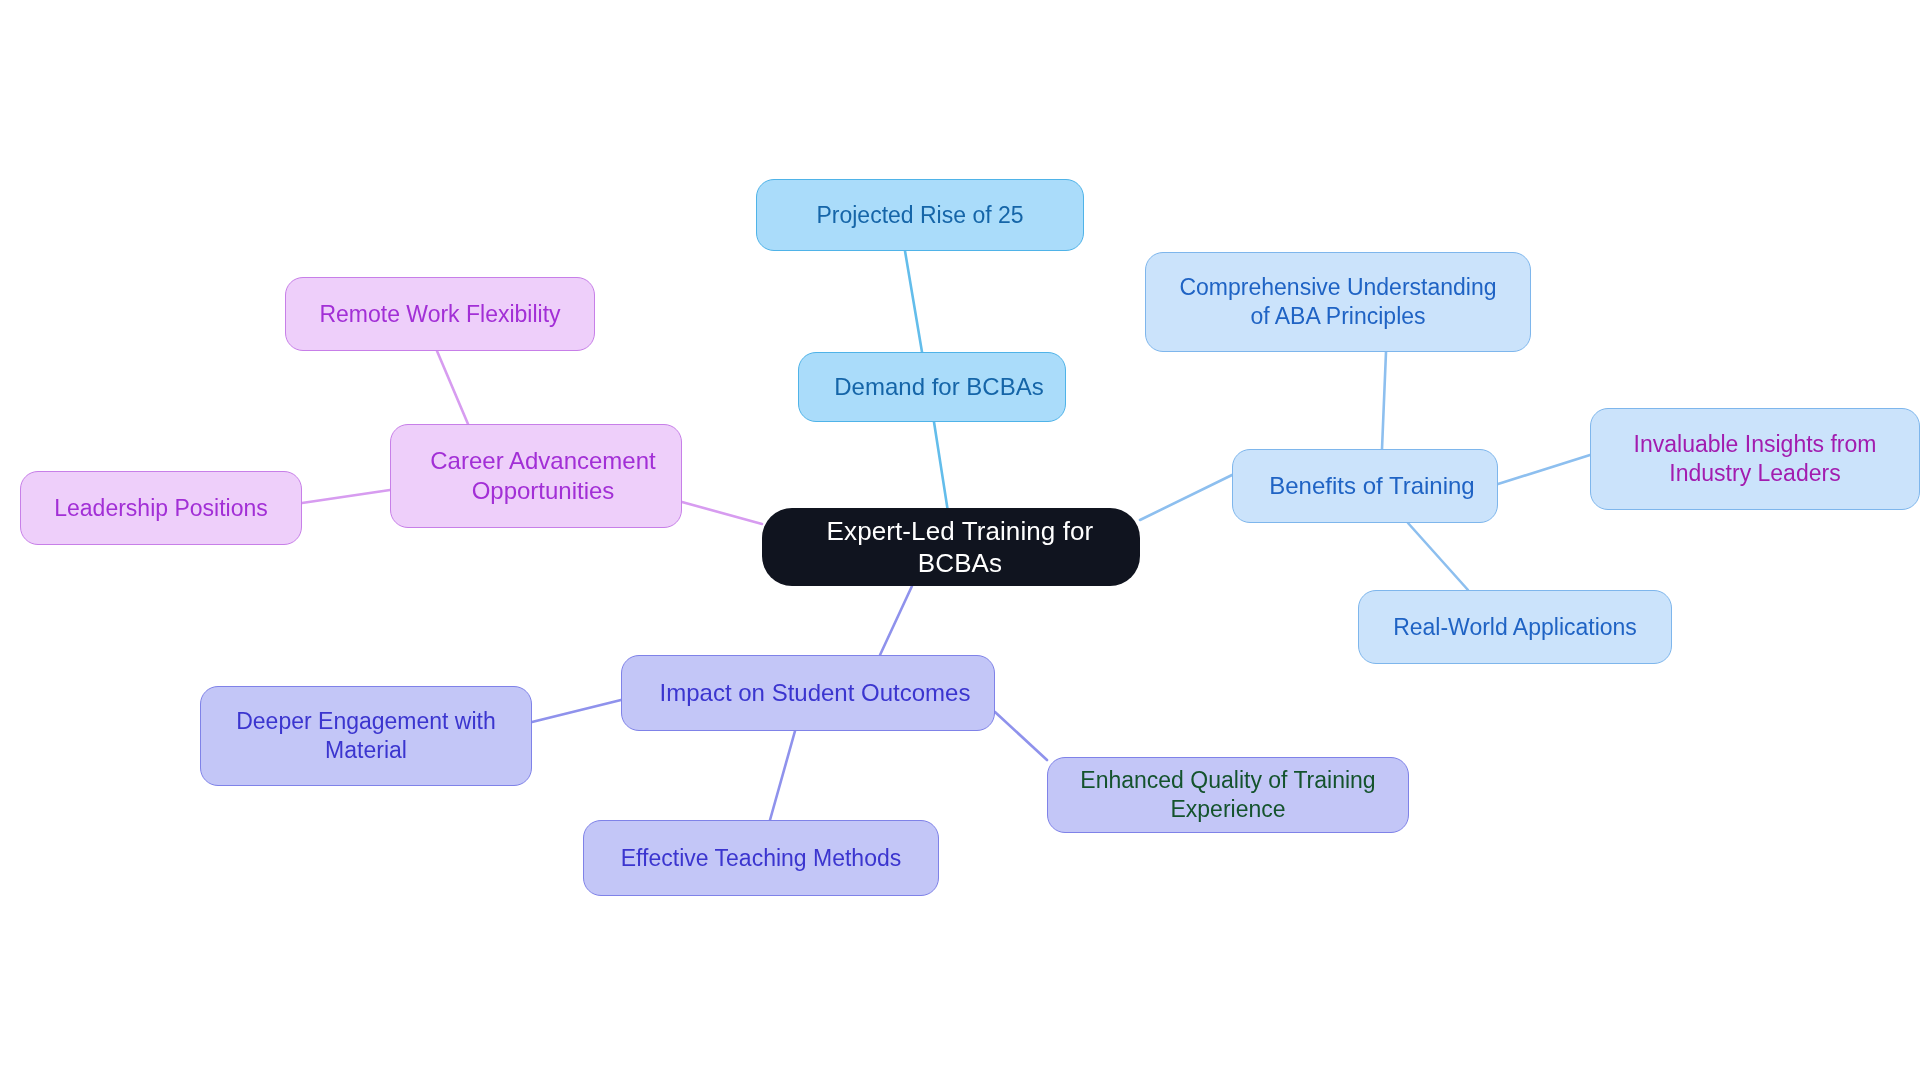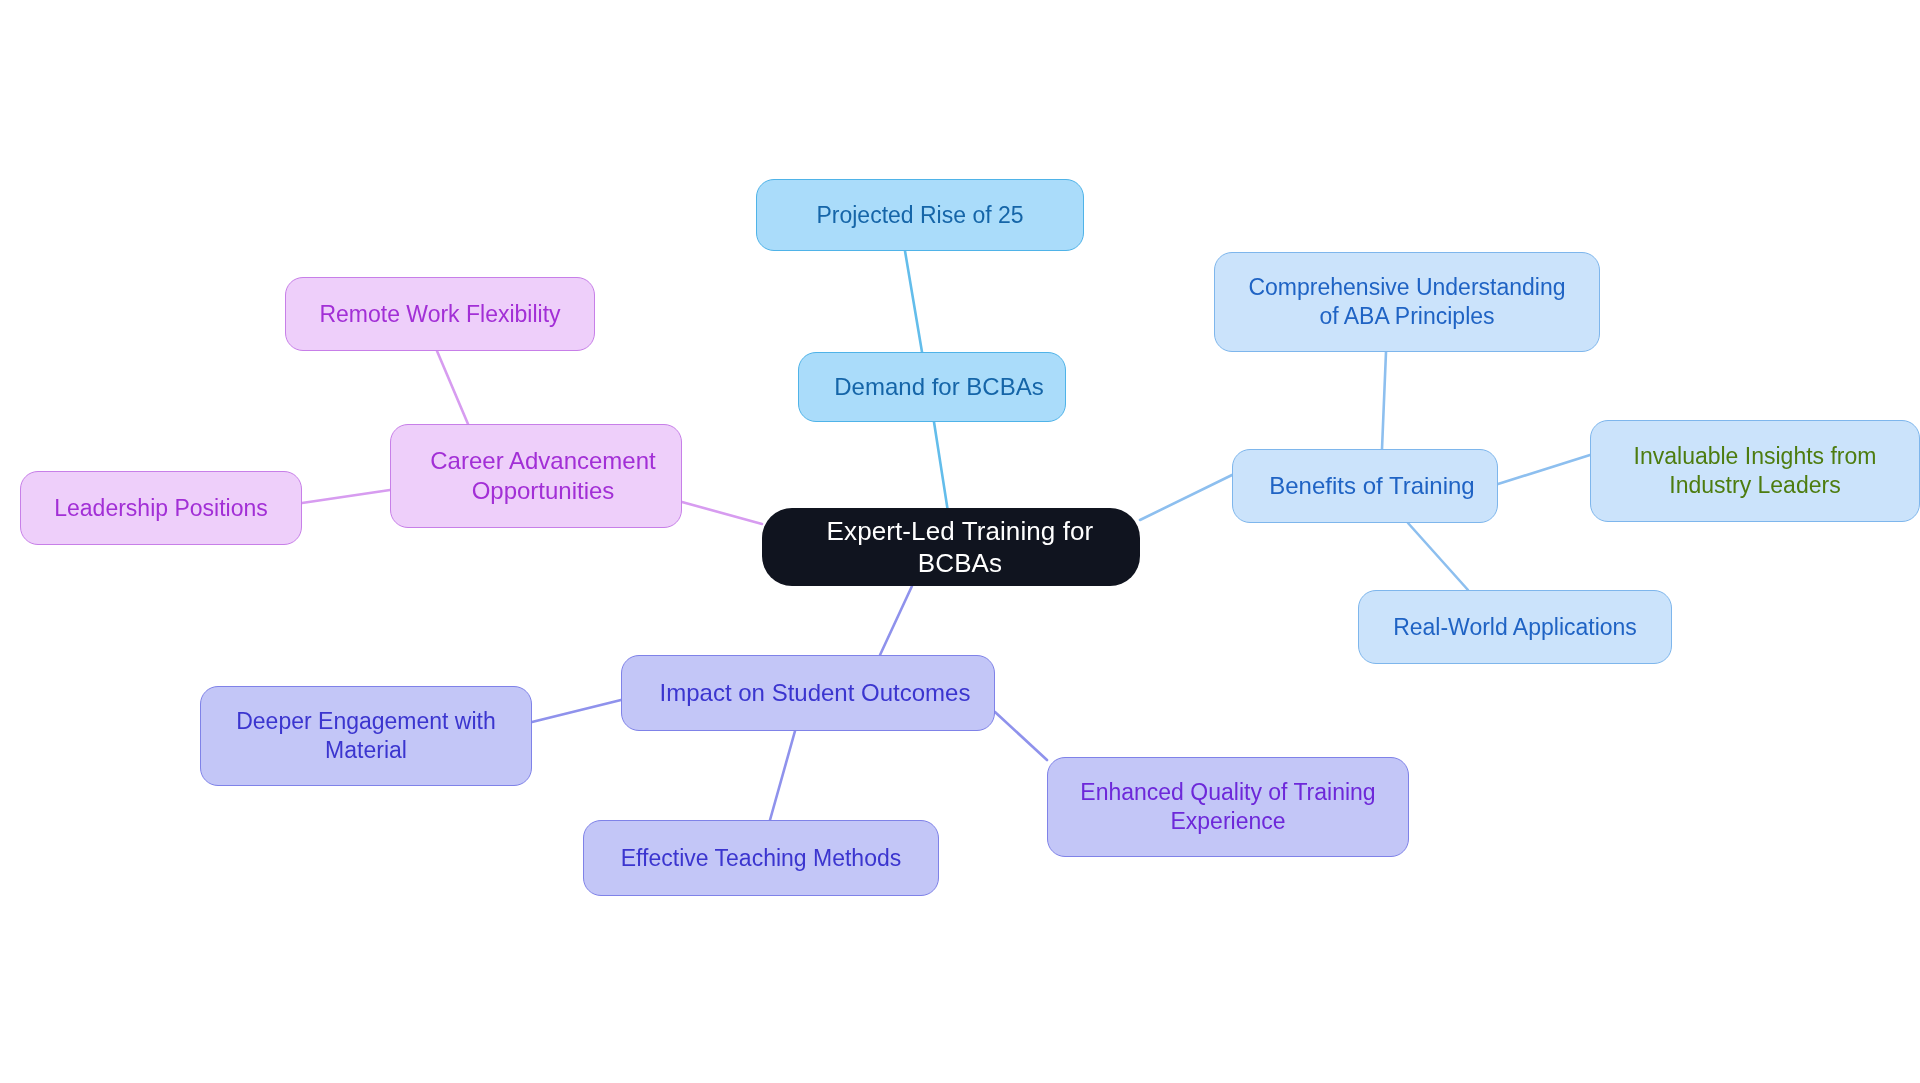--- a/index.html
+++ b/index.html
@@ -70,29 +70,29 @@
       <line x1="995" y1="712" x2="1047" y2="760" stroke="#8f92ec" stroke-width="2.6" stroke-linecap="round"></line>
       <line x1="762" y1="524" x2="682" y2="502" stroke="#d79cf0" stroke-width="2.6" stroke-linecap="round"></line>
       <line x1="468" y1="424" x2="437" y2="351" stroke="#d79cf0" stroke-width="2.6" stroke-linecap="round"></line>
       <line x1="390" y1="490" x2="302" y2="503" stroke="#d79cf0" stroke-width="2.6" stroke-linecap="round"></line>
     </svg>
   <div id="node-layer">
       <div class="node root" style="left: 762px; top: 508px; width: 378px; height: 78px; background: rgb(16, 20, 31); border-color: rgb(16, 20, 31); color: rgb(255, 255, 255);"><span>Expert-Led Training for BCBAs</span></div>
       <div class="node branch" style="left: 798px; top: 352px; width: 268px; height: 70px; background: rgb(170, 220, 250); border-color: rgb(79, 179, 232); color: rgb(21, 101, 168);"><span>Demand for BCBAs</span></div>
       <div class="node leaf" style="left: 756px; top: 179px; width: 328px; height: 72px; background: rgb(170, 220, 250); border-color: rgb(79, 179, 232); color: rgb(21, 101, 168);"><span>Projected Rise of 25</span></div>
       <div class="node branch" style="left: 1232px; top: 449px; width: 266px; height: 74px; background: rgb(203, 227, 251); border-color: rgb(126, 182, 236); color: rgb(31, 99, 196);"><span>Benefits of Training</span></div>
-      <div class="node leaf" style="left: 1214px; top: 252px; width: 386px; height: 100px; background: rgb(203, 227, 251); border-color: rgb(126, 182, 236); color: rgb(31, 99, 196);"><span>Comprehensive Understanding
+      <div class="node leaf" style="left: 1145px; top: 252px; width: 386px; height: 100px; background: rgb(203, 227, 251); border-color: rgb(126, 182, 236); color: rgb(31, 99, 196);"><span>Comprehensive Understanding
 of ABA Principles</span></div>
-      <div class="node leaf" style="left: 1590px; top: 420px; width: 330px; height: 102px; background: rgb(203, 227, 251); border-color: rgb(126, 182, 236); color: #4d7c0f;"><span>Invaluable Insights from
+      <div class="node leaf" style="left: 1590px; top: 408px; width: 330px; height: 102px; background: rgb(203, 227, 251); border-color: rgb(126, 182, 236); color: #a21caf;"><span>Invaluable Insights from
 Industry Leaders</span></div>
       <div class="node leaf" style="left: 1358px; top: 590px; width: 314px; height: 74px; background: rgb(203, 227, 251); border-color: rgb(126, 182, 236); color: rgb(31, 99, 196);"><span>Real-World Applications</span></div>
       <div class="node branch" style="left: 621px; top: 655px; width: 374px; height: 76px; background: rgb(195, 198, 247); border-color: rgb(127, 130, 232); color: rgb(59, 53, 207);"><span>Impact on Student Outcomes</span></div>
       <div class="node leaf" style="left: 200px; top: 686px; width: 332px; height: 100px; background: rgb(195, 198, 247); border-color: rgb(127, 130, 232); color: rgb(59, 53, 207);"><span>Deeper Engagement with
 Material</span></div>
       <div class="node leaf" style="left: 583px; top: 820px; width: 356px; height: 76px; background: rgb(195, 198, 247); border-color: rgb(127, 130, 232); color: rgb(59, 53, 207);"><span>Effective Teaching Methods</span></div>
-      <div class="node leaf" style="left: 1047px; top: 757px; width: 362px; height: 100px; background: rgb(195, 198, 247); border-color: rgb(127, 130, 232); color: #6d28d9;"><span>Enhanced Quality of Training
+      <div class="node leaf" style="left: 1047px; top: 757px; width: 362px; height: 76px; background: rgb(195, 198, 247); border-color: rgb(127, 130, 232); color: #14532d;"><span>Enhanced Quality of Training
 Experience</span></div>
       <div class="node branch" style="left: 390px; top: 424px; width: 292px; height: 104px; background: rgb(238, 207, 250); border-color: rgb(199, 127, 232); color: rgb(162, 47, 214);"><span>Career Advancement
 Opportunities</span></div>
       <div class="node leaf" style="left: 285px; top: 277px; width: 310px; height: 74px; background: rgb(238, 207, 250); border-color: rgb(199, 127, 232); color: rgb(162, 47, 214);"><span>Remote Work Flexibility</span></div>
       <div class="node leaf" style="left: 20px; top: 471px; width: 282px; height: 74px; background: rgb(238, 207, 250); border-color: rgb(199, 127, 232); color: rgb(162, 47, 214);"><span>Leadership Positions</span></div>
     </div>
 </div>
 
 </body></html>

